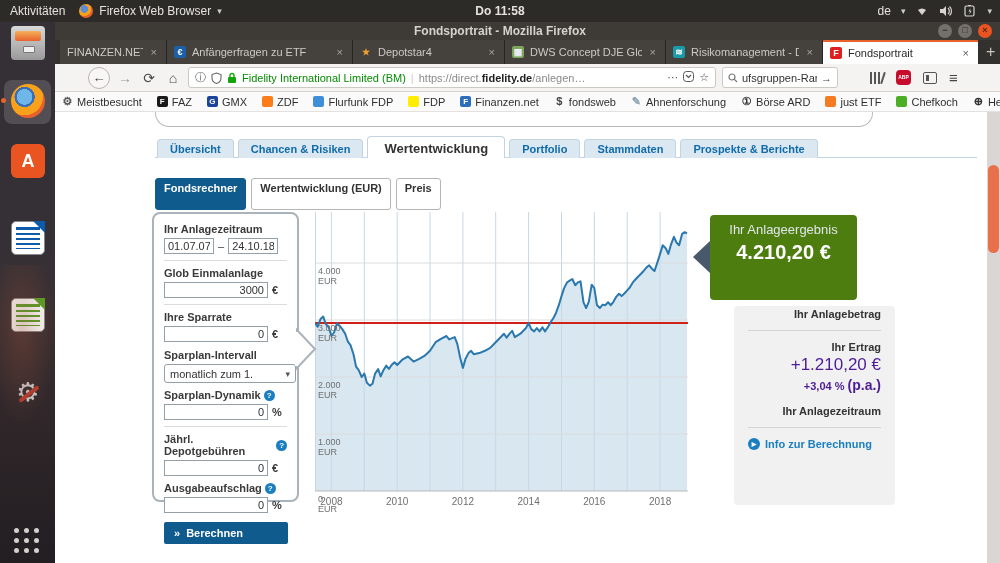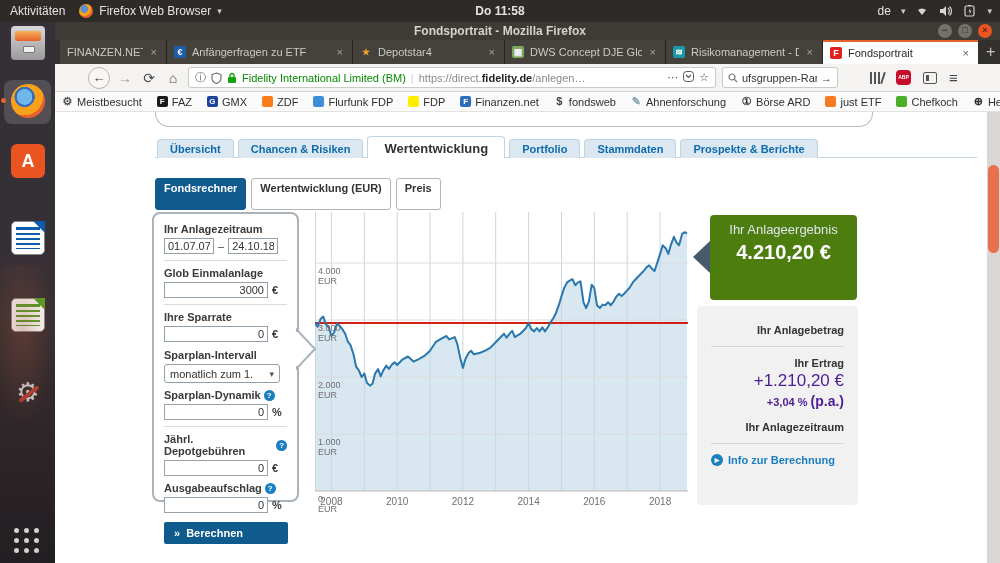--- a/index.html
+++ b/index.html
@@ -92,42 +92,42 @@
   .calcpanel{left:152px;top:212px;width:147px;height:290px;background:#fff;border:2px solid #aab3ba;
     border-radius:8px;z-index:3;padding:9px 10px;font-size:11px;color:#3a3a3a;}
   .flabel{font-weight:bold;margin-bottom:3px;display:flex;align-items:center;gap:3px;}
   .frow{display:flex;align-items:center;gap:4px;}
   .fin{border:1px solid #93A0A9;height:16px;font-size:11px;font-family:"Liberation Sans",sans-serif;
     color:#333;padding:0 3px;}
   .din{width:50px;text-align:center;}
   .nin{width:104px;text-align:right;}
   .unit{font-weight:bold;width:10px;}
   .fhr{border:none;border-top:1px solid #dcdcdc;margin:6px 0;}
-  .fsel{border:1px solid #93A0A9;border-radius:3px;height:19px;width:116px;display:flex;align-items:center;
+  .fsel{border:1px solid #93A0A9;border-radius:3px;height:19px;width:132px;display:flex;align-items:center;
     padding:0 5px;justify-content:space-between;color:#333;background:#fff;}
   .fsel .chev{color:#555;font-size:9px;}
   .help{width:11px;height:11px;border-radius:50%;background:#1a7fc0;color:#fff;font-size:8px;
     font-weight:bold;line-height:11px;text-align:center;}
   .calcbtn{margin-top:9px;width:124px;height:22px;background:#0f5b8d;border-radius:2px;color:#fff;
     font-weight:bold;font-size:11px;display:flex;align-items:center;gap:6px;padding:0 10px;}
   .notch{left:295px;top:327px;z-index:4;}
 
   
   .chartwrap{left:315px;top:212px;width:373px;height:302px;z-index:2;}
   svg text{font-family:"Liberation Sans",sans-serif;}
 
   
   .resultbox{left:710px;top:215px;width:147px;height:85px;background:#4d7c0f;border-radius:4px;
     color:#fff;text-align:center;padding:7px 14px 0;z-index:3;}
   .resultbox .rl{font-size:13px;color:#dfe6ec;margin-bottom:4px;}
   .resultbox .rv{font-size:20px;font-weight:bold;}
   .resulttail{left:693px;top:241px;width:0;height:0;border-top:16px solid transparent;
     border-bottom:16px solid transparent;border-right:17px solid #47596b;z-index:3;}
-  .graypanel{left:697px;top:306px;width:161px;height:199px;background:#f1f1f1;border-radius:4px;
-    z-index:3;padding:18px 14px 0;text-align:right;color:#333;}
+  .graypanel{left:734px;top:306px;width:161px;height:199px;background:#f1f1f1;border-radius:4px;
+    z-index:3;padding:2px 14px 0;text-align:right;color:#333;}
   .gl{font-size:11px;font-weight:bold;}
   .gv{font-size:17px;margin-top:2px;}
   .ghr{border:none;border-top:1px solid #d5d5d5;margin:10px 0;}
   .green{color:#4c1d95;}
   .gpct{font-size:11px;font-weight:bold;margin-top:2px;}
   .gpct .pa{font-size:14px;}
   .gdur{font-size:12px;margin-top:2px;}
   .infolink{display:flex;align-items:center;gap:5px;margin-top:2px;color:#1a7fc0;
     font-size:11px;font-weight:bold;text-align:left;}
   .playico{width:12px;height:12px;border-radius:50%;background:#1a7fc0;color:#fff;font-size:6px;

